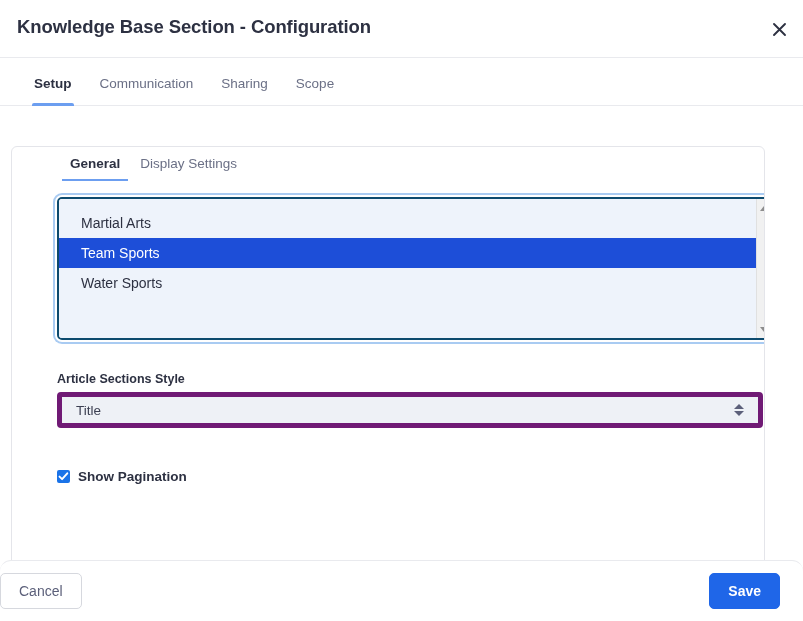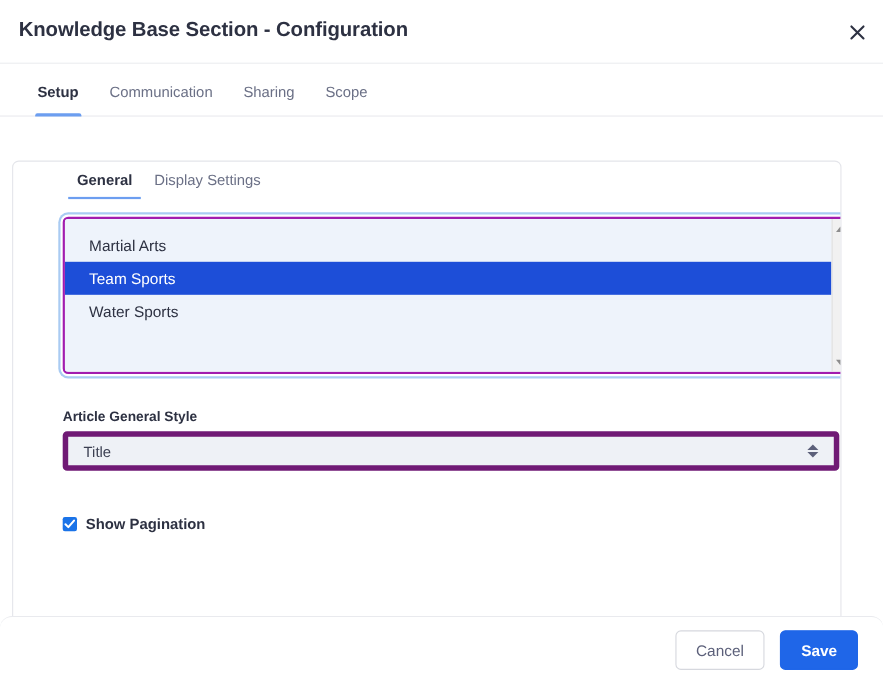--- a/index.html
+++ b/index.html
@@ -173,21 +173,21 @@
     font-weight: bold;
     margin-left: 2px;
   }
 
   
   .listbox-wrap {
     position: relative;
     width: 716px;
     height: 143px;
     border-radius: 5px;
-    border: 2px solid #a21caf;
+    border: 2px solid #0c4a6e;
     box-shadow: 0 0 0 2px #ffffff, 0 0 0 4px #a9cbf2;
     background: #eef3fb;
     overflow: hidden;
     display: flex;
   }
   .listbox {
     flex: 1 1 auto;
     background: #eef3fb;
     padding: 9px 0 0 0;
     overflow: hidden;
@@ -271,21 +271,21 @@
   .footer {
     position: absolute;
     left: 0;
     bottom: 0;
     width: 803px;
     height: 61px;
     background: #ffffff;
     border-top: 1px solid #e9eaee;
     display: flex;
     align-items: center;
-    justify-content: flex-end;
+    justify-content: space-between;
     gap: 14px;
     padding-right: 23px;
     border-radius: 11px;
   }
   .btn {
     font-family: inherit;
     font-size: 14px;
     border-radius: 5px;
     cursor: pointer;
     padding: 0 18px;
@@ -347,21 +347,21 @@
       <div class="sbar">
         <div class="sbar-arrow up">
             <span class="tri up"></span>
           </div>
         <div class="sbar-arrow down">
             <span class="tri down"></span>
           </div>
       </div>
     </div>
 
-    <div class="field-label">Article General Style</div>
+    <div class="field-label">Article Sections Style</div>
     <div class="select-box">
       <span class="select-value">Title</span>
       <span class="select-arrows">
         <span class="sa up"></span>
         <span class="sa down"></span>
       </span>
     </div>
 
     <div class="check-row" style="margin-top:41px;">
       <span class="cbox">

